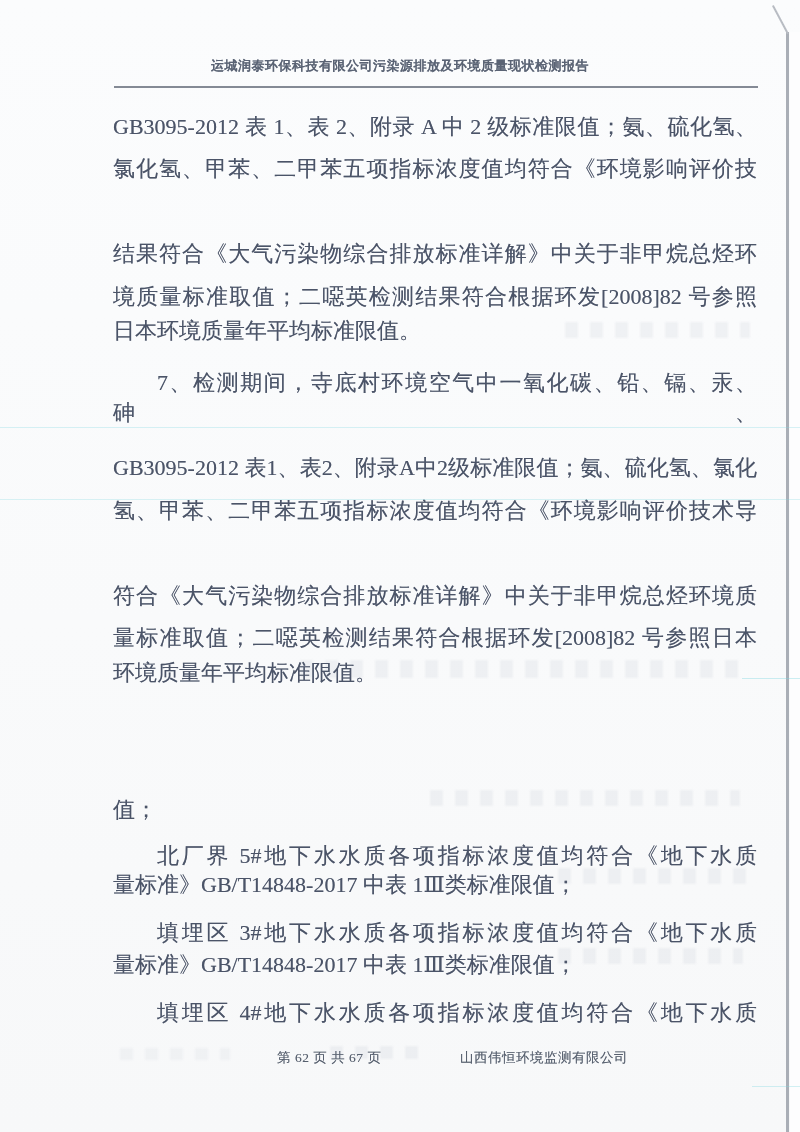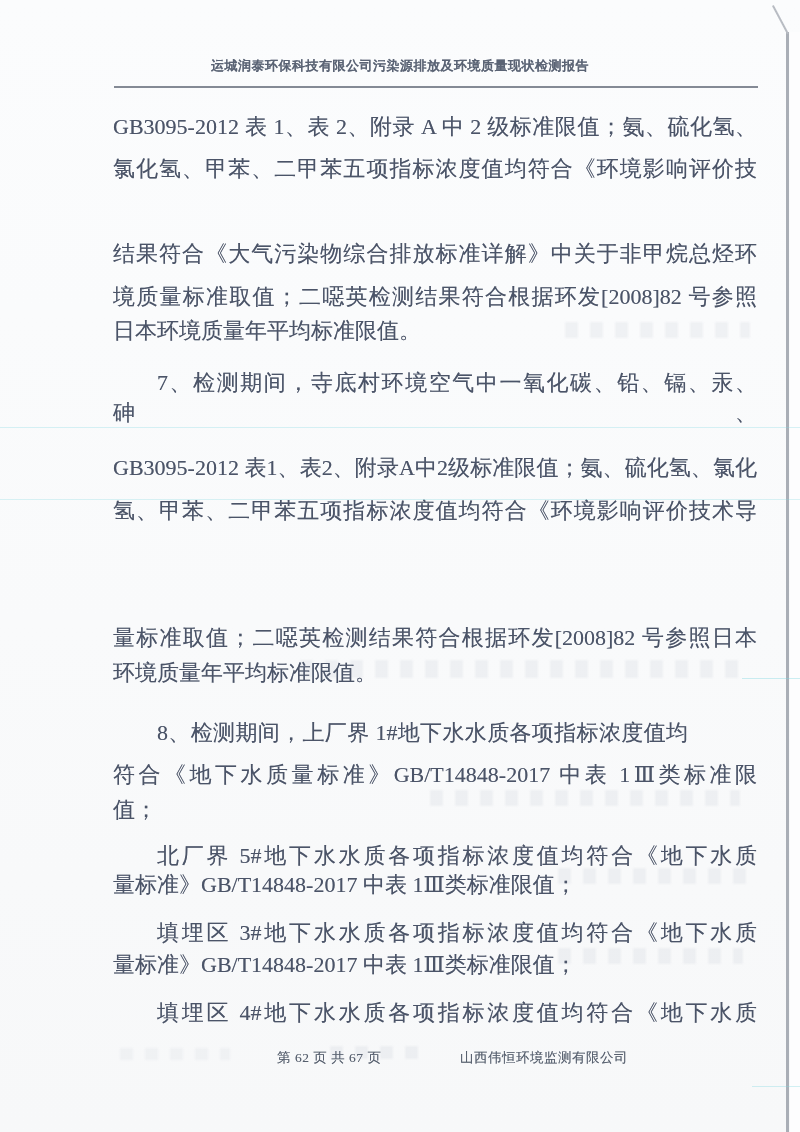--- a/index.html
+++ b/index.html
@@ -62,24 +62,23 @@
 
   <div class="body-text">
       <div class="line just" style="top: 104px;">GB3095-2012 表 1、表 2、附录 A 中 2 级标准限值；氨、硫化氢、</div>
       <div class="line just" style="top: 146px;">氯化氢、甲苯、二甲苯五项指标浓度值均符合《环境影响评价技</div>
       <div class="line just" style="top: 231px;">结果符合《大气污染物综合排放标准详解》中关于非甲烷总烃环</div>
       <div class="line just" style="top: 274px;">境质量标准取值；二噁英检测结果符合根据环发[2008]82 号参照</div>
       <div class="line" style="top: 316px;">日本环境质量年平均标准限值。</div>
       <div class="line just" style="top: 360px; text-indent: 2em;">7、检测期间，寺底村环境空气中一氧化碳、铅、镉、汞、砷、</div>
       <div class="line just" style="top: 445px;">GB3095-2012 表1、表2、附录A中2级标准限值；氨、硫化氢、氯化</div>
       <div class="line just" style="top: 488px;">氢、甲苯、二甲苯五项指标浓度值均符合《环境影响评价技术导</div>
+      <div class="line just" style="top: 573px;">符合《大气污染物综合排放标准详解》中关于非甲烷总烃环境质</div>
       <div class="line just" style="top: 615px;">量标准取值；二噁英检测结果符合根据环发[2008]82 号参照日本</div>
       <div class="line" style="top: 658px;">环境质量年平均标准限值。</div>
-      <div class="line just" style="top: 710px; text-indent: 2em; width: 575px;">8、检测期间，上厂界 1#地下水水质各项指标浓度值均</div>
-      <div class="line just" style="top: 752px;">符合《地下水质量标准》GB/T14848-2017 中表 1Ⅲ类标准限</div>
       <div class="line" style="top: 795px;">值；</div>
       <div class="line just" style="top: 833px; text-indent: 2em;">北厂界 5#地下水水质各项指标浓度值均符合《地下水质</div>
       <div class="line" style="top: 870px;">量标准》GB/T14848-2017 中表 1Ⅲ类标准限值；</div>
       <div class="line just" style="top: 910px; text-indent: 2em;">填埋区 3#地下水水质各项指标浓度值均符合《地下水质</div>
       <div class="line" style="top: 950px;">量标准》GB/T14848-2017 中表 1Ⅲ类标准限值；</div>
       <div class="line just" style="top: 990px; text-indent: 2em;">填埋区 4#地下水水质各项指标浓度值均符合《地下水质</div>
     </div>
 
   <div class="footer-page">第 62 页 共 67 页</div>
   <div class="footer-company">山西伟恒环境监测有限公司</div>

